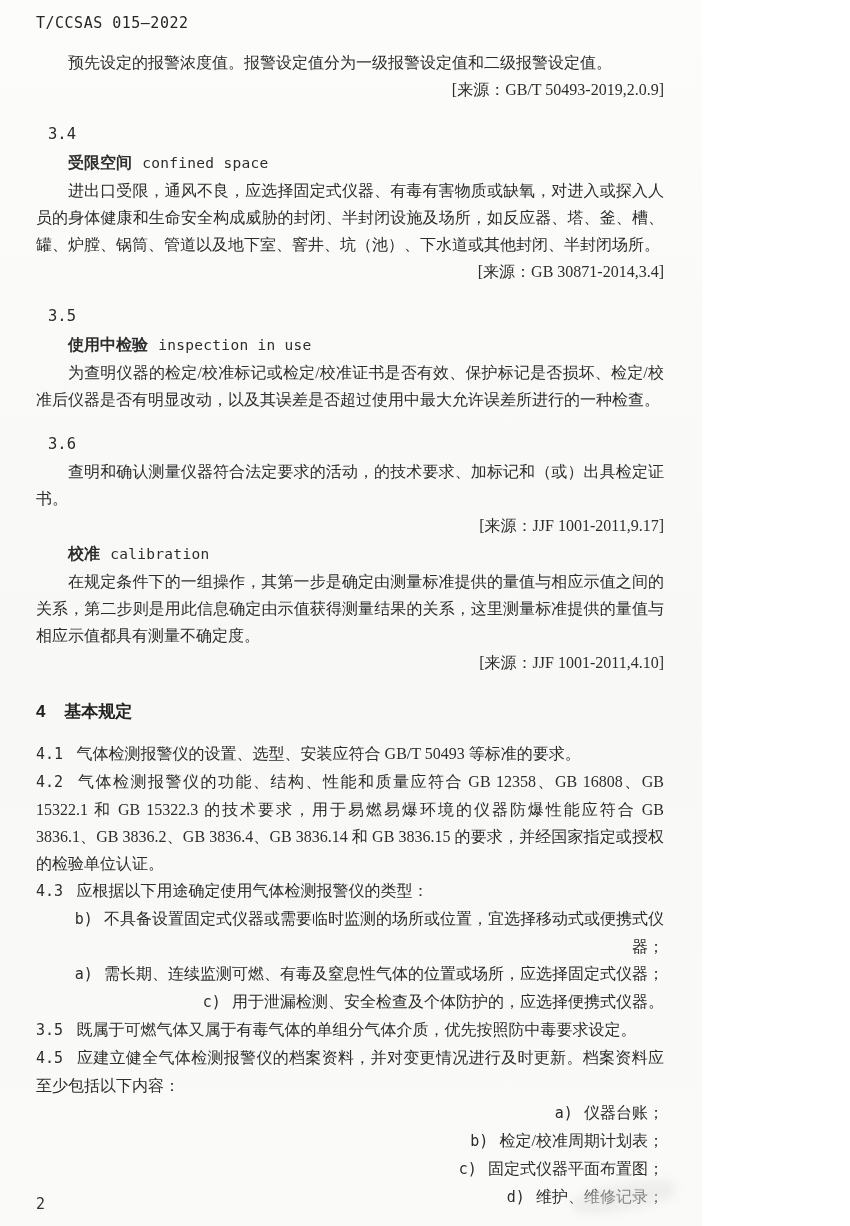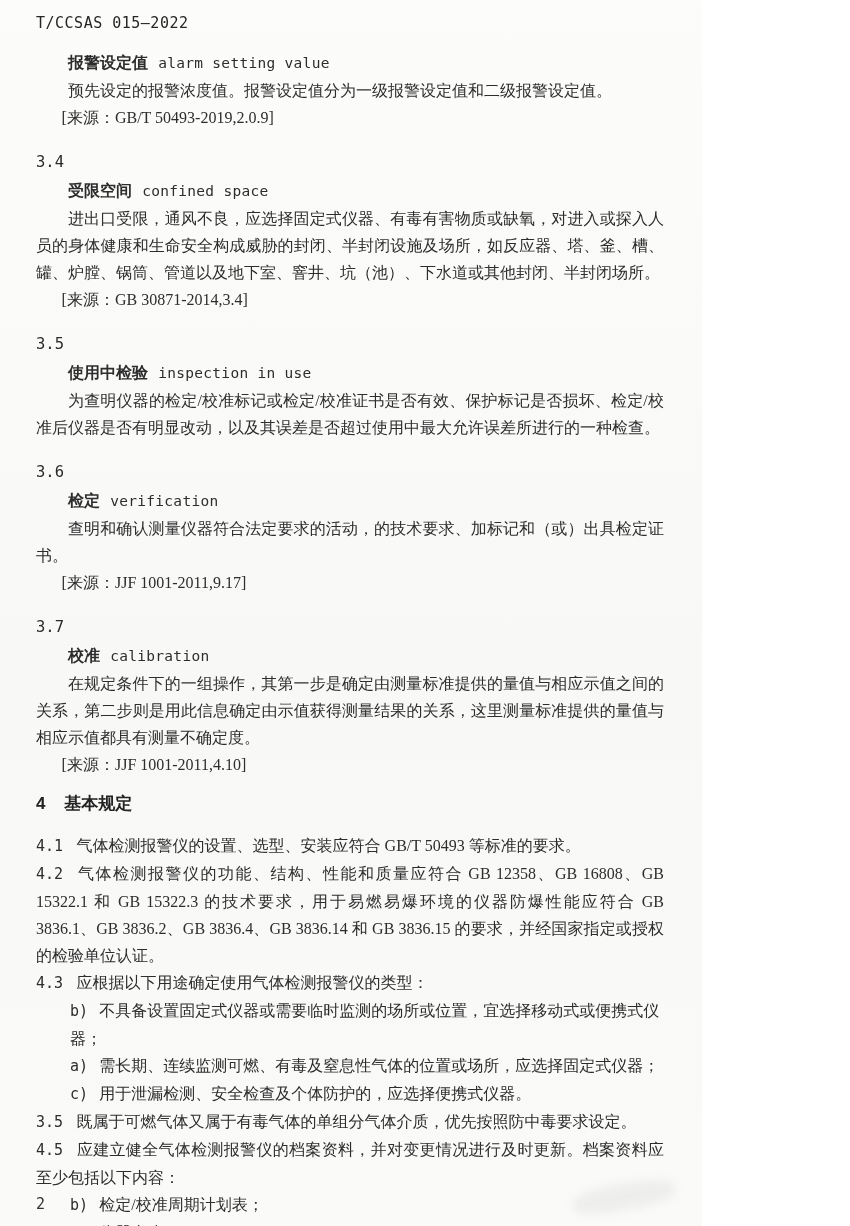--- a/index.html
+++ b/index.html
@@ -14,37 +14,37 @@
     padding:10px 38px 0 36px;
     overflow:hidden;
   }
   .doc-header{
     font-family:"DejaVu Sans Mono","Liberation Mono",monospace;
     font-size:15px;letter-spacing:.5px;color:#262626;
   }
   .clause-no{
     margin-top:18px;
     font-family:"DejaVu Sans Mono","Liberation Mono",monospace;
-    font-size:15.5px;color:#2a2a2a;
+    font-size:15.5px;color:#2a2a2a;margin-left:12px;
   }
   .term-heading{
     margin:1px 0 0;text-indent:2em;
     font-family:"Liberation Sans","DejaVu Sans",sans-serif;
     font-weight:bold;font-size:16px;
   }
   .term-heading .en{
     margin-left:.7em;font-weight:normal;
     font-family:"DejaVu Sans Mono","Liberation Mono",monospace;
     font-size:14.5px;letter-spacing:.3px;
   }
-  p{margin:0;}
+  p{margin:0;text-align:right;}
   .def{text-indent:2em;text-align:justify;}
   .source{text-indent:1.6em;}
   .sec-heading{
-    margin:12px 0 15px;
+    margin:22px 0 15px;
     font-family:"Liberation Sans","DejaVu Sans",sans-serif;
     font-weight:bold;font-size:17px;color:#222;
   }
   .sec-heading .sec-num{margin-right:1.1em;}
   .clause{text-align:justify;}
   .clause .num{
     font-family:"DejaVu Sans Mono","Liberation Mono",monospace;
     font-size:15px;margin-right:.9em;
   }
   .list-item{padding-left:34px;}
@@ -66,23 +66,20 @@
   }
 </style>
 </head>
 <body>
 
 <div class="page">
 
   <div class="doc-header">T/CCSAS 015—2022</div>
 
   <section style="margin-top:12px;">
-    <div class="term-heading">
-      <span class="zh">报警设定值</span><span class="en">alarm setting value</span>
-    </div>
     <p class="def">预先设定的报警浓度值。报警设定值分为一级报警设定值和二级报警设定值。</p>
     <p class="source">[来源：GB/T 50493-2019,2.0.9]</p>
   </section>
 
   <section>
     <div class="clause-no">3.4</div>
     <div class="term-heading">
       <span class="zh">受限空间</span><span class="en">confined space</span>
     </div>
     <p class="def">进出口受限，通风不良，应选择固定式仪器、有毒有害物质或缺氧，对进入或探入人员的身体健康和生命安全构成威胁的封闭、半封闭设施及场所，如反应器、塔、釜、槽、罐、炉膛、锅筒、管道以及地下室、窨井、坑（池）、下水道或其他封闭、半封闭场所。</p>
@@ -92,29 +89,25 @@
   <section>
     <div class="clause-no">3.5</div>
     <div class="term-heading">
       <span class="zh">使用中检验</span><span class="en">inspection in use</span>
     </div>
     <p class="def">为查明仪器的检定/校准标记或检定/校准证书是否有效、保护标记是否损坏、检定/校准后仪器是否有明显改动，以及其误差是否超过使用中最大允许误差所进行的一种检查。</p>
   </section>
 
   <section>
     <div class="clause-no">3.6</div>
-    <div class="term-heading">
-      <span class="zh">检定</span><span class="en">verification</span>
-    </div>
     <p class="def">查明和确认测量仪器符合法定要求的活动，的技术要求、加标记和（或）出具检定证书。</p>
     <p class="source">[来源：JJF 1001-2011,9.17]</p>
   </section>
 
   <section>
-    <div class="clause-no">3.7</div>
     <div class="term-heading">
       <span class="zh">校准</span><span class="en">calibration</span>
     </div>
     <p class="def">在规定条件下的一组操作，其第一步是确定由测量标准提供的量值与相应示值之间的关系，第二步则是用此信息确定由示值获得测量结果的关系，这里测量标准提供的量值与相应示值都具有测量不确定度。</p>
     <p class="source">[来源：JJF 1001-2011,4.10]</p>
   </section>
 
   <section>
     <h2 class="sec-heading">
       <span class="sec-num">4</span><span>基本规定</span>
@@ -142,24 +135,24 @@
     </p>
 
     <p class="clause">
       <span class="num">3.5</span><span>既属于可燃气体又属于有毒气体的单组分气体介质，优先按照防中毒要求设定。</span>
     </p>
 
     <p class="clause">
       <span class="num">4.5</span><span>应建立健全气体检测报警仪的档案资料，并对变更情况进行及时更新。档案资料应至少包括以下内容：</span>
     </p>
     <p class="list-item">
-      <span class="marker">b)</span><span>检定/校准周期计划表；</span>
+      <span class="marker">a)</span><span>仪器台账；</span>
     </p>
     <p class="list-item">
-      <span class="marker">a)</span><span>仪器台账；</span>
+      <span class="marker">b)</span><span>检定/校准周期计划表；</span>
     </p>
     <p class="list-item">
       <span class="marker">c)</span><span>固定式仪器平面布置图；</span>
     </p>
     <p class="list-item">
       <span class="marker">d)</span><span>维护、维修记录；</span>
     </p>
   </section>
 
   <div class="scan-smudge"></div>

